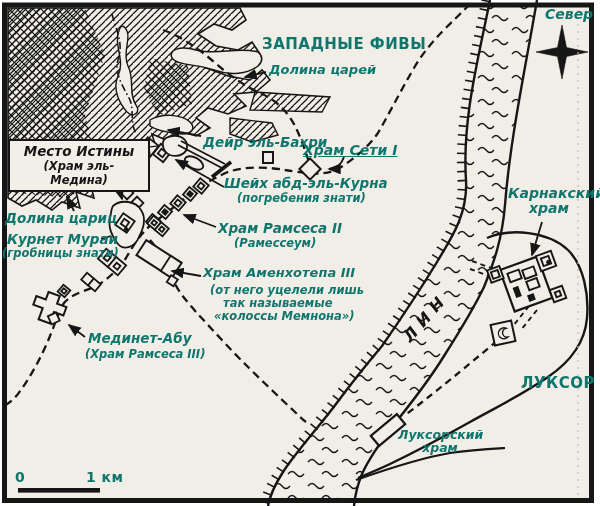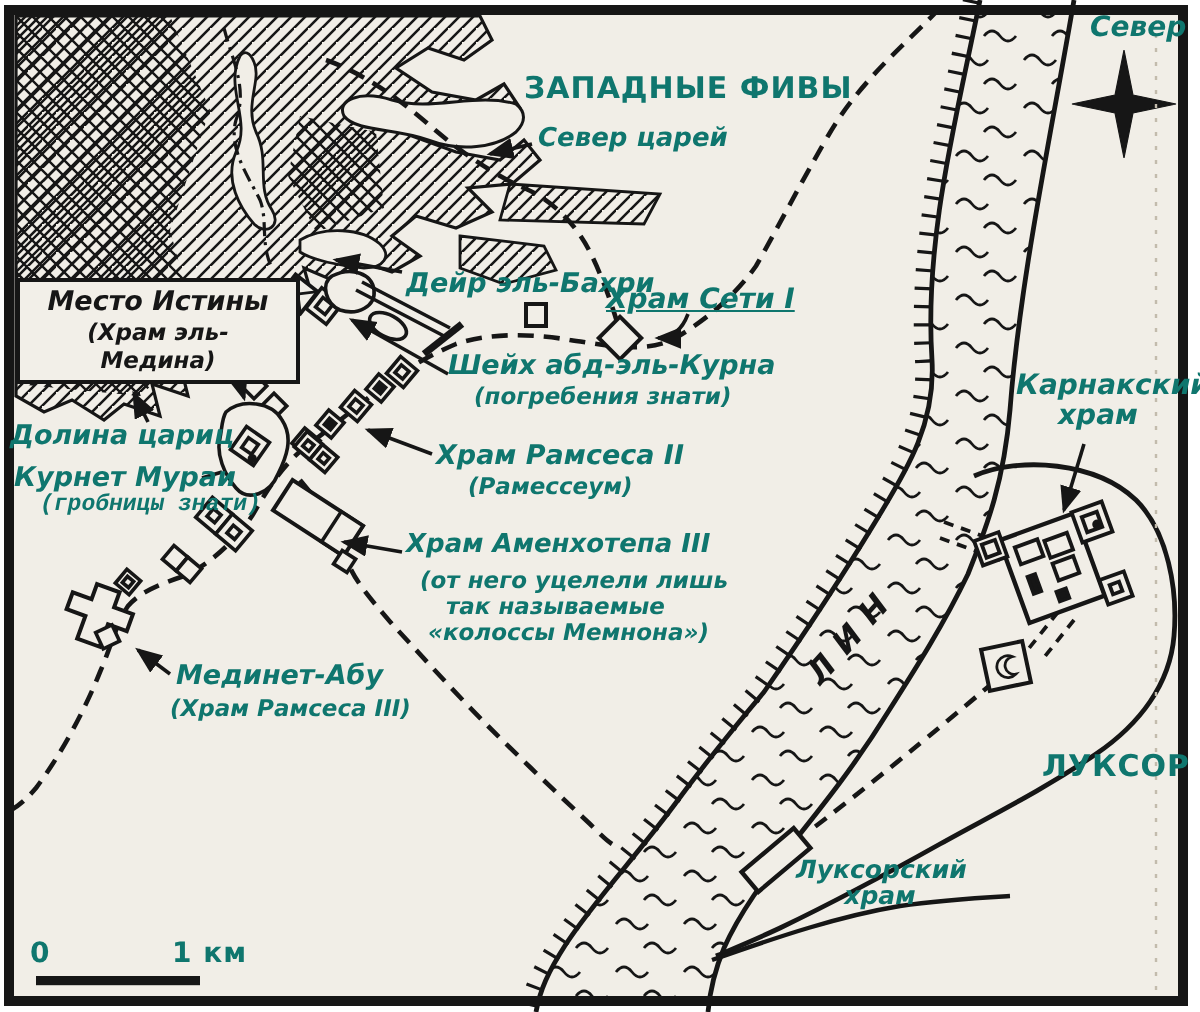--- a/index.html
+++ b/index.html
@@ -233,40 +233,40 @@
   </g>
 
   <rect x="18" y="488" width="82" height="4.6" fill="#161616"></rect>
 
   <line x1="578" y1="10" x2="578" y2="496" stroke="#c2bbac" stroke-width="1.2" stroke-dasharray="2 5"></line>
 
   <rect x="4.5" y="5" width="587" height="495.5" fill="none" stroke="#161616" stroke-width="5"></rect>
 </svg>
 
 <div class="lbl caps" style="left:262px;top:37px;">ЗАПАДНЫЕ ФИВЫ</div>
-<div class="lbl" style="left:269px;top:63px;">Север царей</div>
+<div class="lbl" style="left:269px;top:63px;">Долина царей</div>
 <div class="lbl" style="left:545px;top:7px;font-size:14px;">Север</div>
 
 <div class="boxed" style="left:8px;top:139px;width:128px;">
   <div class="l1">Место Истины</div>
   <div class="l2">(Храм эль-Медина)</div>
 </div>
 
 <div class="lbl" style="left:203px;top:135px;font-size:13.5px;">Дейр эль-Бахри</div>
 <div class="lbl" style="left:303px;top:143px;font-size:14px;text-decoration:underline;">Храм Сети I</div>
 
 <div class="lbl" style="left:224px;top:176px;font-size:13.5px;">Шейх абд-эль-Курна</div>
 <div class="lbl sm" style="left:237px;top:192px;">(погребения знати)</div>
 
 <div class="lbl" style="left:218px;top:221px;font-size:13.5px;text-align:center;">Храм Рамсеса II</div>
 <div class="lbl sm" style="left:234px;top:237px;">(Рамессеум)</div>
 
 <div class="lbl" style="left:5px;top:211px;font-size:13.5px;">Долина цариц</div>
 <div class="lbl" style="left:7px;top:232px;font-size:13.5px;">Курнет Мураи</div>
-<div class="lbl sm" style="left:20px;top:247px;font-family:Liberation Mono, monospace;">(гробницы знати)</div>
+<div class="lbl sm" style="left:2px;top:247px;">(гробницы знати)</div>
 
 <div class="lbl" style="left:203px;top:266px;">Храм Аменхотепа III</div>
 <div class="lbl sm" style="left:223px;top:297px;">так называемые</div>
 <div class="lbl sm" style="left:210px;top:284px;">(от него уцелели лишь</div>
 <div class="lbl sm" style="left:214px;top:310px;">«колоссы Мемнона»)</div>
 
 <div class="lbl" style="left:88px;top:331px;font-size:13.5px;">Мединет-Абу</div>
 <div class="lbl sm" style="left:85px;top:348px;">(Храм Рамсеса III)</div>
 
 <div class="lbl ctr" style="left:508px;top:186px;width:82px;font-size:14px;">

